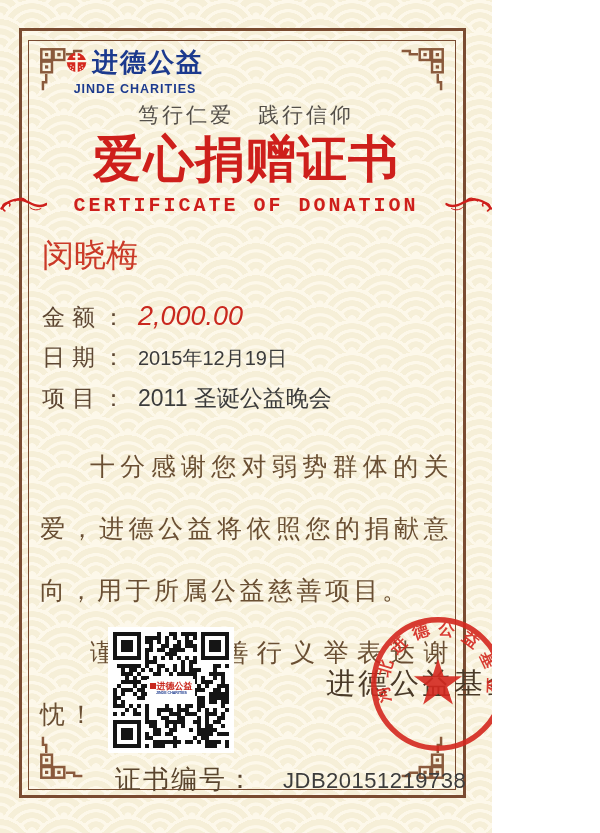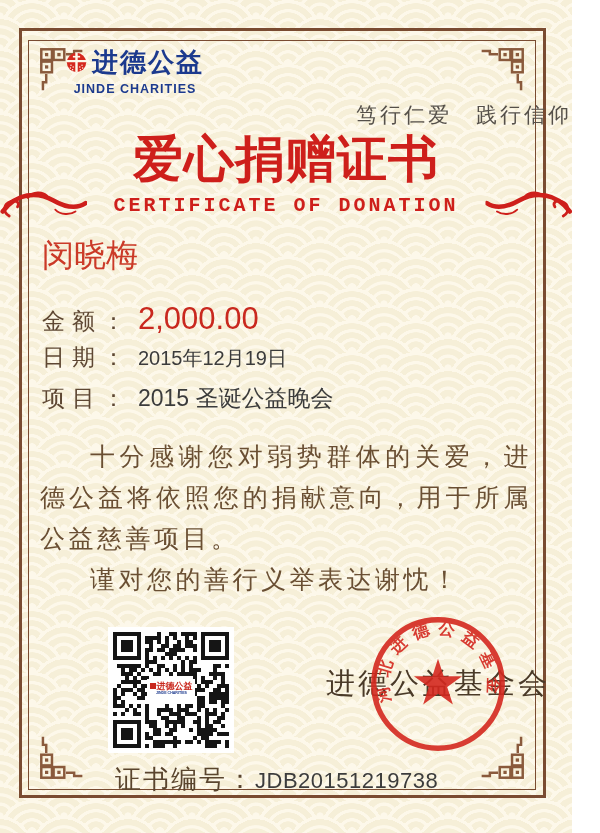--- a/index.html
+++ b/index.html
@@ -1,18 +1,18 @@
 <!DOCTYPE html>
 <html><head>
 <meta charset="utf-8">
 <style>
   * { margin:0; padding:0; box-sizing:border-box; }
   html,body { width:600px; }
   .page {
-    position:relative; width:572px; height:833px; overflow:hidden;
+    position:relative; width:492px; height:833px; overflow:hidden;
     background-color:#f6efd8;
     background-image:
       radial-gradient(circle at 100% 150%, #f6efd8 24%, #fdf8ea 25%, #fdf8ea 28%, #f6efd8 29%, #f6efd8 36%, #fdf8ea 36%, #fdf8ea 40%, transparent 40%, transparent),
       radial-gradient(circle at 0 150%, #f6efd8 24%, #fdf8ea 25%, #fdf8ea 28%, #f6efd8 29%, #f6efd8 36%, #fdf8ea 36%, #fdf8ea 40%, transparent 40%, transparent),
       radial-gradient(circle at 50% 100%, #fdf8ea 10%, #f6efd8 11%, #f6efd8 23%, #fdf8ea 24%, #fdf8ea 30%, #f6efd8 31%, #f6efd8 43%, #fdf8ea 44%, #fdf8ea 50%, #f6efd8 51%, #f6efd8 63%, #fdf8ea 64%, #fdf8ea 71%, transparent 71%, transparent),
       radial-gradient(circle at 100% 50%, #fdf8ea 5%, #f6efd8 6%, #f6efd8 15%, #fdf8ea 16%, #fdf8ea 20%, #f6efd8 21%, #f6efd8 30%, #fdf8ea 31%, #fdf8ea 35%, #f6efd8 36%, #f6efd8 45%, #fdf8ea 46%, #fdf8ea 49%, transparent 50%, transparent),
       radial-gradient(circle at 0 50%, #fdf8ea 5%, #f6efd8 6%, #f6efd8 15%, #fdf8ea 16%, #fdf8ea 20%, #f6efd8 21%, #f6efd8 30%, #fdf8ea 31%, #fdf8ea 35%, #f6efd8 36%, #f6efd8 45%, #fdf8ea 46%, #fdf8ea 49%, transparent 50%, transparent);
     background-size:64px 32px;
     font-family:"Liberation Serif","DejaVu Serif",serif;
   }
@@ -22,49 +22,49 @@
   .orn-tl { left:38px; top:46px; }
   .orn-tr { right:46px; top:46px; transform:scaleX(-1); }
   .orn-bl { left:38px; bottom:52px; transform:scaleY(-1); }
   .orn-br { right:46px; bottom:52px; transform:scale(-1,-1); }
 
   .logo { position:absolute; left:66px; top:44px; width:138px; }
   .logo-row { display:flex; align-items:center; gap:5px; }
   .logo-cn { font-family:"Liberation Sans","DejaVu Sans",sans-serif; font-weight:bold; font-size:26px; color:#1c3a8e; letter-spacing:2px; white-space:nowrap; }
   .logo-en { font-family:"Liberation Sans","DejaVu Sans",sans-serif; font-weight:bold; font-size:12.5px; color:#1c3a8e; letter-spacing:1px; text-align:center; margin-top:1px; white-space:nowrap; }
 
-  .tagline { position:absolute; left:0; right:0; top:101px; text-align:right; font-size:21px; color:#55504a; letter-spacing:3px; }
+  .tagline { position:absolute; left:0; right:0; top:101px; text-align:center; font-size:21px; color:#55504a; letter-spacing:3px; }
   .title { position:absolute; left:0; right:0; top:126px; text-align:center; font-size:50px; font-weight:bold; color:#ce1f1b; letter-spacing:1px;font-family:Liberation Serif, serif; }
   .subtitle-row { position:absolute; left:0; right:0; top:188px; display:flex; align-items:center; justify-content:center; gap:26px; }
   .subtitle { font-family:"Liberation Mono","DejaVu Sans Mono",monospace; font-size:20px; font-weight:bold; color:#ce1f1b; letter-spacing:3px; white-space:nowrap; }
 
   .donor-name { position:absolute; left:42px; top:234px; font-family:"Liberation Sans","DejaVu Sans",sans-serif; font-size:32px; color:#cb3a28; }
 
   .field-row { position:absolute; left:42px; white-space:nowrap; }
   .field-label { font-size:23px; color:#5e4733; letter-spacing:7px; }
   .field-value { font-family:"Liberation Sans","DejaVu Sans",sans-serif; color:#3b3b3b; margin-left:6px; }
-  .row-amount { top:301px; } .row-amount .field-value { font-size:31px; color:#c9281e; }
+  .row-amount { top:301px; } .row-amount .field-value { font-size:27px; color:#c9281e;font-style:italic; }
   .row-date   { top:342px; } .row-date .field-value { font-size:20px; }
   .row-project{ top:383px; } .row-project .field-value { font-size:23px; }
 
-  .body-text { position:absolute; left:40px; right:40px; top:436px; font-size:25px; color:#6a4f33; letter-spacing:3.5px; line-height:41px; text-align:justify; text-justify:inter-character; }
+  .body-text { position:absolute; left:40px; right:40px; top:436px; font-size:25px; color:#6a4f33; letter-spacing:3.5px; line-height:62px; text-align:justify; text-justify:inter-character; }
   .body-text p { text-indent:2em; }
 
   .qr-wrap { position:absolute; left:108px; top:627px; width:126px; height:126px; background:#fff; }
   .qr-center { position:absolute; left:50%; top:50%; transform:translate(-50%,-50%); width:48px; height:22px; background:#fff; display:flex; flex-direction:column; align-items:center; justify-content:center; line-height:1; }
   .qr-cn { font-family:"Liberation Sans","DejaVu Sans",sans-serif; font-size:9px; font-weight:bold; color:#c9281e; white-space:nowrap; display:flex; align-items:center; gap:1px; }
   .qr-sq { display:inline-block; width:6px; height:6px; background:#c9281e; }
   .qr-en { font-family:"Liberation Sans","DejaVu Sans",sans-serif; font-size:8px; font-weight:bold; color:#1c3a8e; white-space:nowrap; transform:scale(0.45); transform-origin:center top; }
 
   .signature { position:absolute; left:326px; top:664px; font-size:29px; color:#4a3a28; letter-spacing:3px; white-space:nowrap; z-index:1; }
   .seal { position:absolute; left:365px; top:611px; width:146px; height:146px; z-index:2; opacity:0.9; }
 
   .cert-row { position:absolute; left:115px; top:762px; white-space:nowrap; }
   .cert-label { font-size:26px; color:#5a452e; letter-spacing:2px; }
-  .cert-value { font-family:"Liberation Sans","DejaVu Sans",sans-serif; font-size:22px; color:#3c3c3c; letter-spacing:0.5px; }
+  .cert-value { font-family:"Liberation Sans","DejaVu Sans",sans-serif; font-size:22px; color:#3c3c3c; letter-spacing:0.5px;margin-left:28px; }
 </style>
 </head>
 <body>
 
 <div class="page">
 
   <div class="frame-outer"></div>
   <div class="frame-inner"></div>
 
   <svg class="ornament orn-tl" viewBox="0 0 56 56">
@@ -171,21 +171,21 @@
 
   <div class="donor-name">闵晓梅</div>
 
   <div class="field-row row-amount">
     <span class="field-label">金额：</span><span class="field-value">2,000.00</span>
   </div>
   <div class="field-row row-date">
     <span class="field-label">日期：</span><span class="field-value">2015年12月19日</span>
   </div>
   <div class="field-row row-project">
-    <span class="field-label">项目：</span><span class="field-value">2015 圣诞公益晚会</span>
+    <span class="field-label">项目：</span><span class="field-value">2011 圣诞公益晚会</span>
   </div>
 
   <div class="body-text">
     <p>十分感谢您对弱势群体的关爱，进德公益将依照您的捐献意向，用于所属公益慈善项目。</p>
     <p>谨对您的善行义举表达谢忱！</p>
   </div>
 
   <div class="qr-wrap">
     <svg id="qr-svg" width="126" height="126">
         <rect x="5" y="5" width="4" height="4" fill="#151515"></rect>

